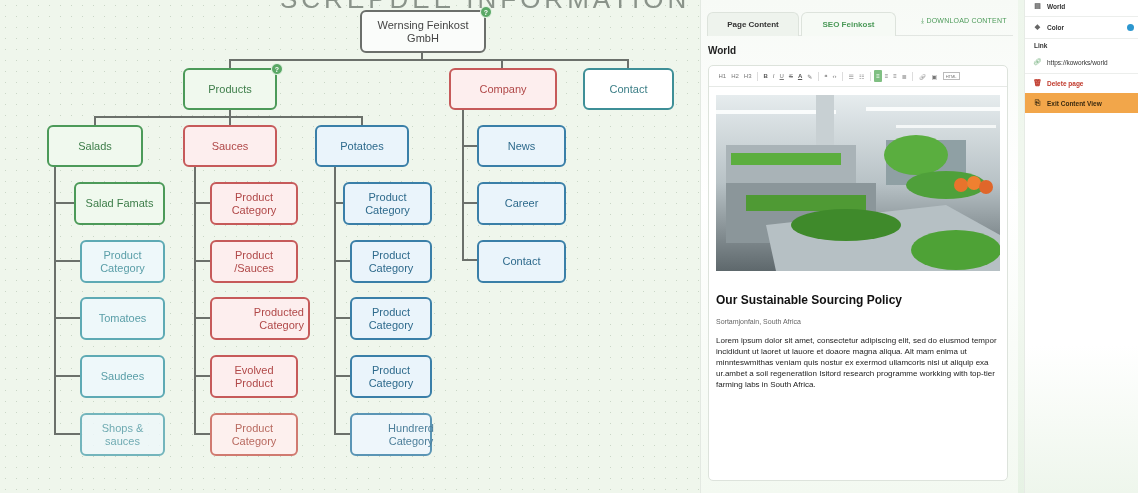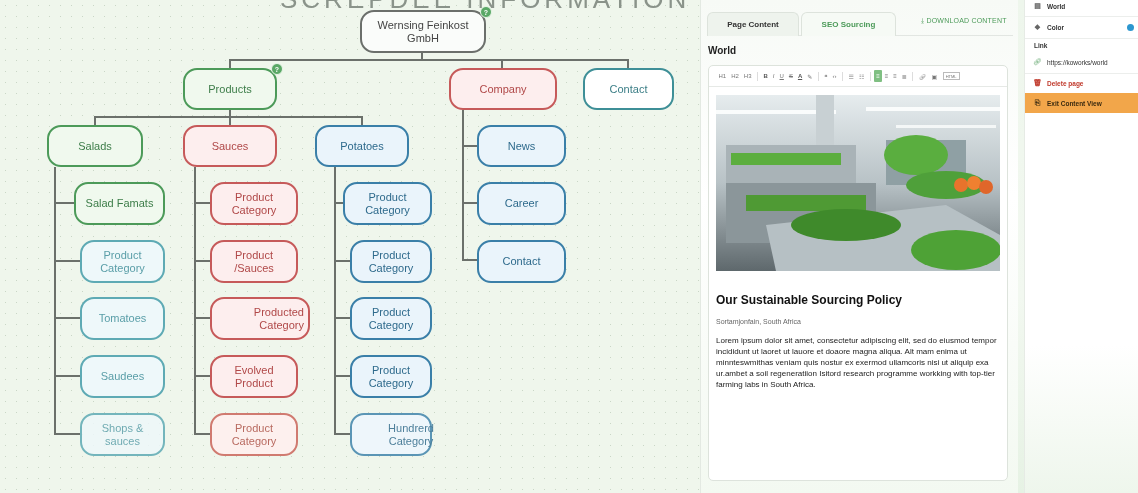--- a/index.html
+++ b/index.html
@@ -14,21 +14,21 @@
     background-color: #eff6ec;
     background-image: radial-gradient(#c9d6c6 0.8px, transparent 0.9px);
     background-size: 11px 11px;
   }
   .top-title {
     position: absolute; left: 280px; top: -16px; font-size: 26px; color: #8a938a;
     letter-spacing: 4px; white-space: nowrap; font-weight: 300;
   }
   svg.lines { position: absolute; left: 0; top: 0; width: 700px; height: 493px; }
   .node {
-    position: absolute; border: 2px solid; border-radius: 14px;
+    position: absolute; border: 2px solid; border-radius: 6px;
     display: flex; align-items: center; justify-content: center; text-align: center;
     font-size: 11px; line-height: 13px; padding: 2px 4px; cursor: pointer;
   }
   .g { border-color: #4c9a59; background: #f0f9ee; color: #3d7d49; }
   .r { border-color: #c65a5a; background: #fdeeee; color: #b04848; }
   .b { border-color: #3a7fa8; background: #eaf4fb; color: #2e6a8c; }
   .t { border-color: #3e8f97; background: #ffffff; color: #3b7e86; }
   .ft { border-color: #5eaab4; background: #eef8fa; color: #5a9ea8; }
   .fr { border-color: #d07a70; background: #fdf0ee; color: #b86a60; }
   .fb { border-color: #5a95b5; background: #eef6fb; color: #4d7f9a; padding-left: 44px; }
@@ -208,21 +208,21 @@
       <span>Career</span>
     </div>
   <div class="node b" style="left:477px;top:240px;width:89px;height:43px;">
       <span>Contact</span>
     </div>
 </div>
 
 <div class="editor">
   <div class="tabs">
     <div class="tab tab-page">Page Content</div>
-    <div class="tab tab-seo">SEO Sourcing</div>
+    <div class="tab tab-seo">SEO Feinkost</div>
     <div class="download">
       <span>⤓ </span><span>DOWNLOAD CONTENT</span>
     </div>
   </div>
   <div class="world-h">World</div>
 
   <div class="content-box">
     <div class="toolbar">
       <span class="tb">H1</span>
       <span class="tb">H2</span>

